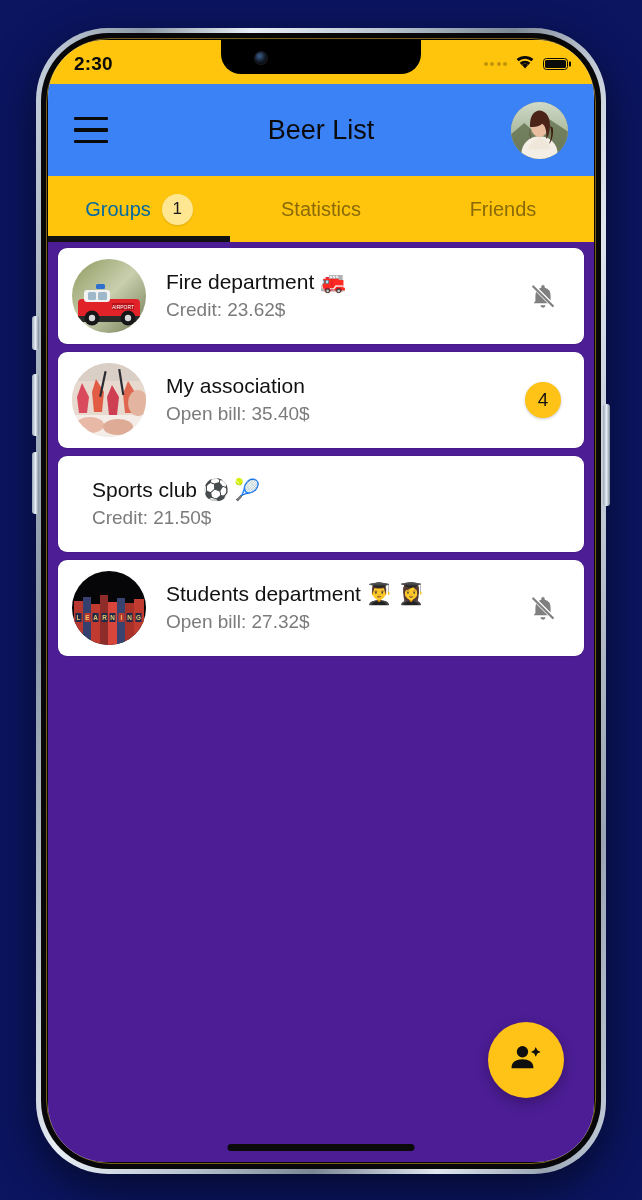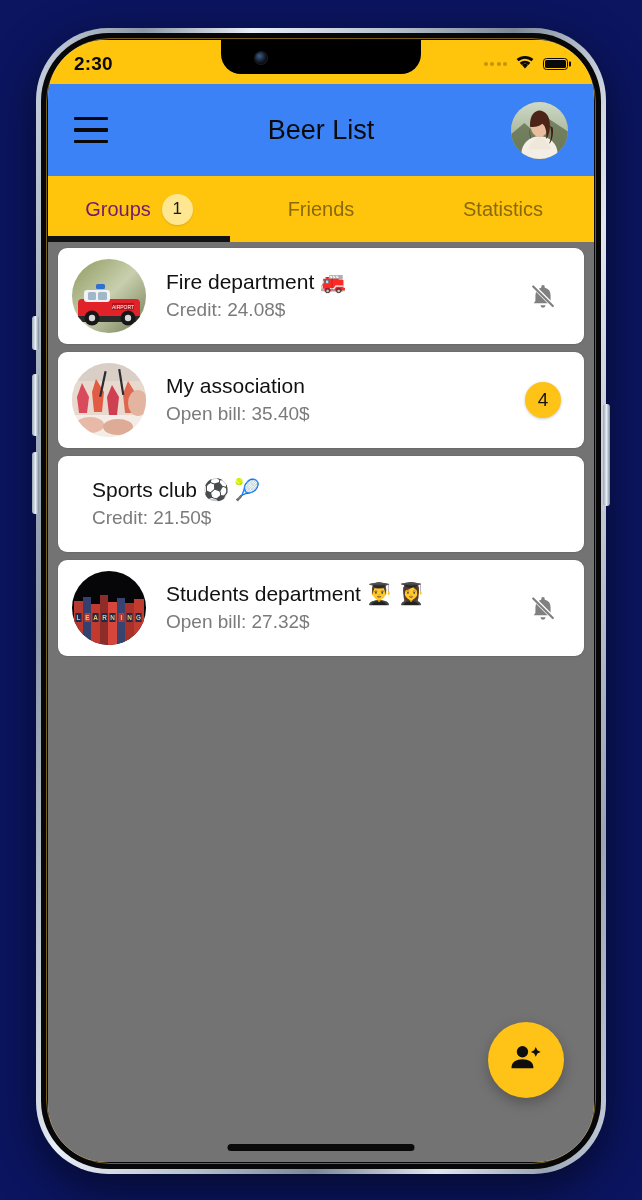--- a/index.html
+++ b/index.html
@@ -108,35 +108,35 @@
   }
 
   
   #tab-bar {
     position:absolute; top:136px; left:0; right:0; height:66px;
     background:#FFC50D; display:flex; z-index:20;
   }
   .tab { flex:1; display:flex; align-items:center; justify-content:center; gap:11px;
          cursor:pointer; position:relative; }
   .tab .tab-label { font-size:20px; color:#8a6a08; }
-  .tab.active .tab-label { color:#701a75; }
+  .tab.active .tab-label { color:#0369a1; }
   .tab-badge {
     min-width:31px; height:31px; border-radius:50%;
     background:#FFE791; display:flex; align-items:center; justify-content:center;
     font-size:17px; color:#171717;
     box-shadow:0 1px 2px rgba(0,0,0,.14);
   }
   #tab-underline {
     position:absolute; bottom:0; left:0; width:33.33%; height:6px; background:#111;
   }
 
   
   #group-list {
     position:absolute; top:202px; left:0; right:0; bottom:0;
-    background:#737373; padding:6px 10px 0; overflow:hidden;
+    background:#4c1d95; padding:6px 10px 0; overflow:hidden;
   }
   .group-card {
     background:#fff; border-radius:9px; margin-bottom:8px;
     height:96px; display:flex; align-items:center; padding:0 18px 0 14px;
     box-shadow:0 0 0 1px rgba(0,0,0,.045), 0 1px 2px rgba(0,0,0,.045);
     cursor:pointer;
   }
   .avatar-wrap { width:74px; height:74px; position:relative; flex:none; }
   .avatar { width:74px; height:74px; border-radius:50%; overflow:hidden; position:relative; }
   .time-badge {
@@ -240,24 +240,24 @@
       </svg>
     </div>
   </div>
 
   <div id="tab-bar">
     <div class="tab active">
       <span class="tab-label">Groups</span>
       <span class="tab-badge">1</span>
     </div>
     <div class="tab">
+      <span class="tab-label">Statistics</span>
+    </div>
+    <div class="tab">
       <span class="tab-label">Friends</span>
-    </div>
-    <div class="tab">
-      <span class="tab-label">Statistics</span>
     </div>
     <div id="tab-underline"></div>
   </div>
 
   <div id="group-list">
 
     <div class="group-card">
       <div class="avatar-wrap">
         <div class="avatar">
           <svg class="art" viewBox="0 0 74 74" preserveAspectRatio="xMidYMid slice">
@@ -279,21 +279,21 @@
             <rect x="2" y="57" width="70" height="6" fill="#2b2b2b"></rect>
             <circle cx="20" cy="59" r="7.5" fill="#17171a"></circle>
               <circle cx="20" cy="59" r="3.2" fill="#d8d8d8"></circle>
             <circle cx="56" cy="59" r="7.5" fill="#17171a"></circle>
               <circle cx="56" cy="59" r="3.2" fill="#d8d8d8"></circle>
           </svg>
         </div>
       </div>
       <div class="card-text">
         <div class="card-title">Fire department 🚒</div>
-        <div class="card-sub">Credit: 24.08$</div>
+        <div class="card-sub">Credit: 23.62$</div>
       </div>
       <div class="trailing">
         <span class="bell-off-icon">
           <svg viewBox="0 0 24 24" width="28" height="30">
             <path d="M12 22a2.2 2.2 0 0 0 2.2-2.1H9.8A2.2 2.2 0 0 0 12 22z" fill="#808080"></path>
             <path d="M18.5 16.3v-5a6.5 6.5 0 0 0-5-6.3V4a1.5 1.5 0 0 0-3 0v1a6.5 6.5 0 0 0-5 6.3v5L4 18.3h16z" fill="#808080"></path>
             <path d="M3.4 3.2 21 20.8" stroke="#fff" stroke-width="3.4" fill="none"></path>
             <path d="M3.6 3.8 20.4 20.6" stroke="#808080" stroke-width="1.9" fill="none" stroke-linecap="round"></path>
           </svg>
         </span>

